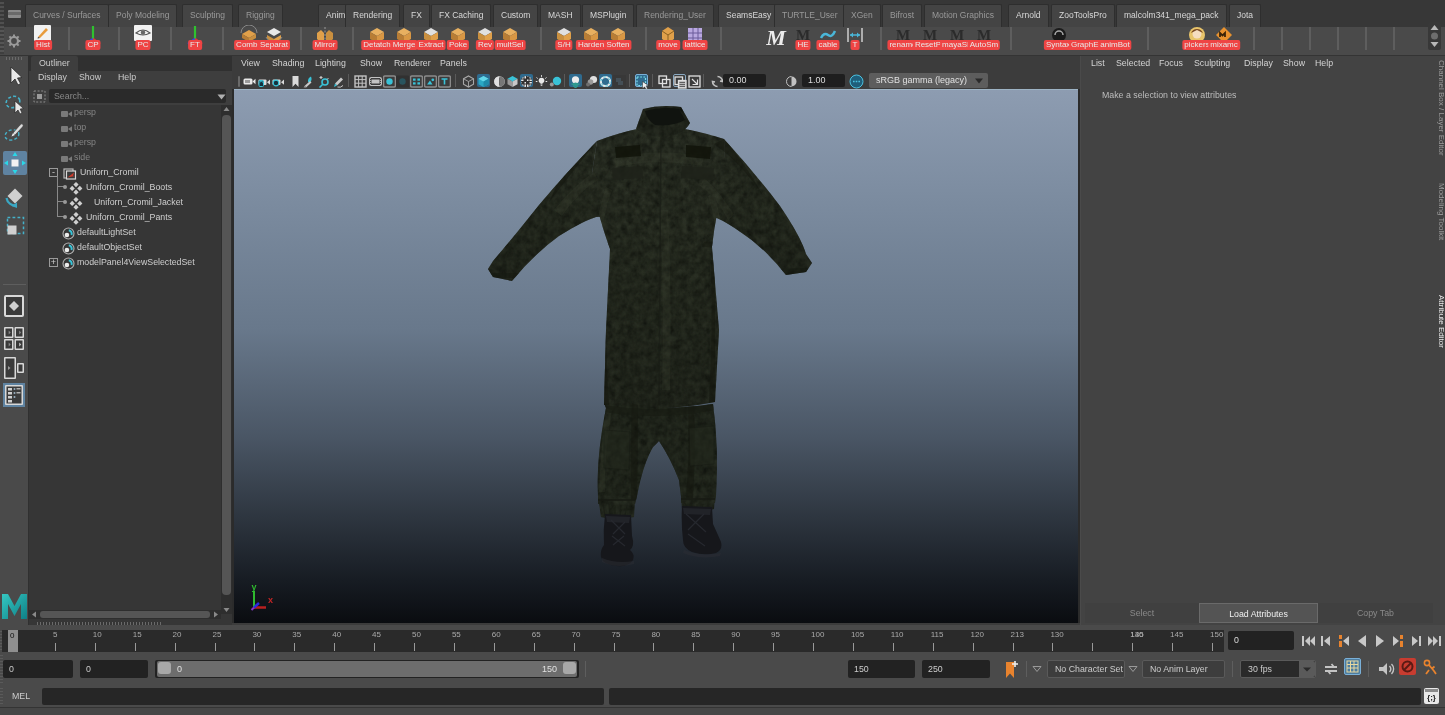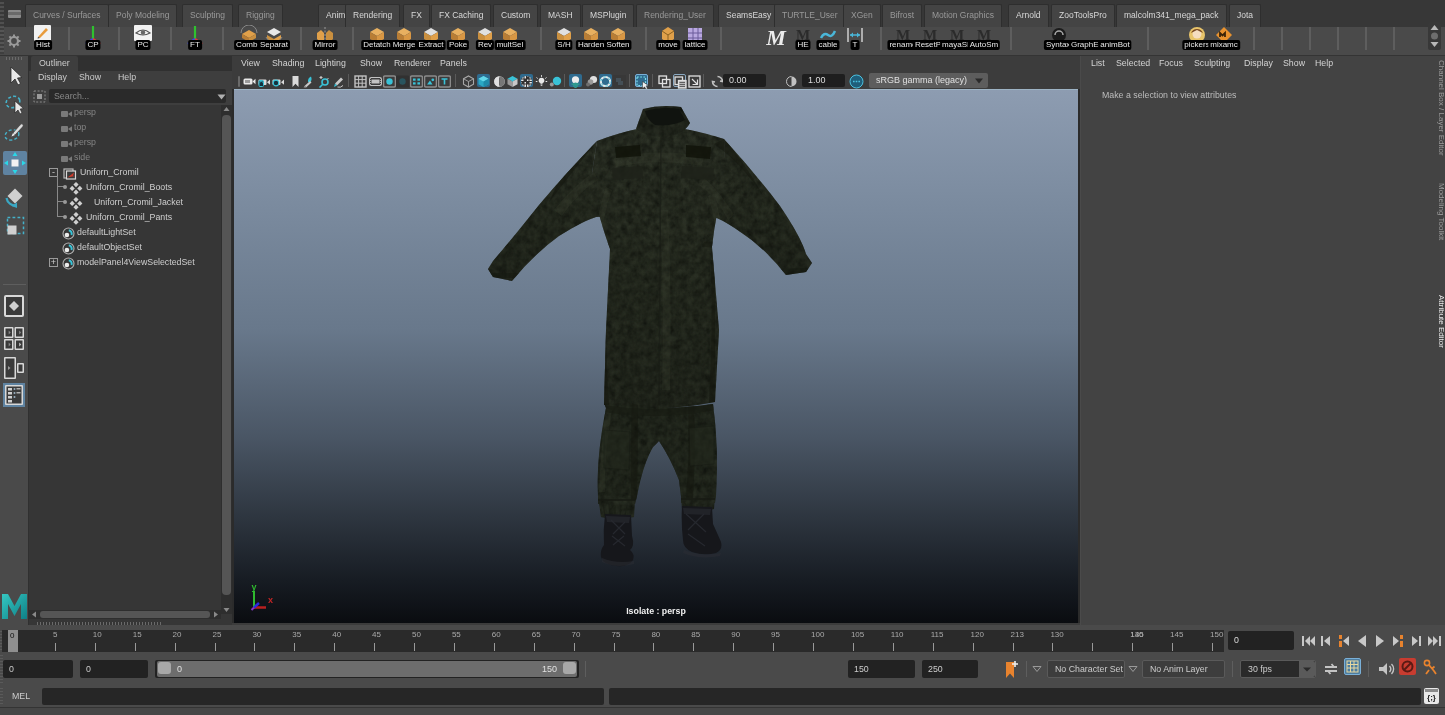--- a/index.html
+++ b/index.html
@@ -10,21 +10,21 @@
 
 #top { position:absolute; left:0; top:0; width:1445px; height:56px; background:#4a4a4a; }
 #tabrow { position:absolute; left:0; top:0; width:1445px; height:27px; background:#373737; }
 .tab { position:absolute; top:4px; height:23px; background:#444444; border:1px solid #2e2e2e;
   border-bottom:none; border-radius:2px 2px 0 0; font-size:8.5px; line-height:21px; padding:0 7px;
   color:#d8d8d8; white-space:nowrap; }
 .tab.dim { color:#999999;text-align:center; }
 #shelfrow { position:absolute; left:0; top:27px; width:1445px; height:29px; background:#4a4a4a; }
 .shsep { position:absolute; top:0px; width:2px; height:23px; background:#5e5e5e; }
 .shelfbtn { position:absolute; top:-3px; width:26px; height:26px; }
-.shelfbtn .lbl { position:absolute; left:50%; transform:translateX(-50%); bottom:0; background:#000000;
+.shelfbtn .lbl { position:absolute; left:50%; transform:translateX(-50%); bottom:0; background:#ef4444;
   color:#e8e8e8; font-size:8px; line-height:10px; padding:0 2px; border-radius:2px; white-space:nowrap; }
 .shelfbtn .ic { position:absolute; left:50%; top:1px; transform:translateX(-50%); width:20px; height:20px; }
 
 
 #toolbox { position:absolute; left:0; top:56px; width:29px; height:569px; background:#4a4a4a; border-right:1px solid #303030; }
 .tool { position:absolute; left:3px; width:24px; height:24px; }
 .tool.hl { background:#5f83a1; border-radius:2px; }
 
 
 #outliner { position:absolute; left:29px; top:56px; width:203px; height:569px; background:#363636; }
@@ -874,34 +874,38 @@
         </g>
       </svg>
       <svg id="axis" style="position:absolute;left:14px;top:492px" width="36" height="30">
         <line x1="6" y1="25" x2="6" y2="9" stroke="#2fba2f" stroke-width="2"></line>
         <text x="6" y="8" fill="#2fba2f" font-size="9" font-weight="bold" text-anchor="middle">y</text>
         <line x1="6" y1="25.5" x2="18" y2="25.5" stroke="#b82020" stroke-width="2.5"></line>
         <text x="20" y="21" fill="#c42525" font-size="9" font-weight="bold">x</text>
         <path d="M6 25.5 L11 21" stroke="#2a2ae0" stroke-width="2.5"></path>
         <path d="M6 25.5 l-2.5 2.5" stroke="#8a35c8" stroke-width="2"></path>
       </svg>
-      <div style="position:absolute;left:0;top:516px;width:844px;text-align:center;color:#f0f0f0;font-size:8.8px;font-weight:bold">Isolate : persp</div>
     </div>
   </div>
   <div id="rpanel">
     <div id="rp-menu">
       <span style="left:10px">List</span>
         <span style="left:35px">Selected</span>
         <span style="left:78px">Focus</span>
       <span style="left:113px">Sculpting</span>
         <span style="left:163px">Display</span>
         <span style="left:202px">Show</span>
       <span style="left:234px">Help</span>
     </div>
     <div id="rp-msg">Make a selection to view attributes</div>
+    <div id="rp-btns">
+      <div class="rpbtn" style="left:4px; width:114px;">Select</div>
+      <div class="rpbtn hl" style="left:118px; width:119px;">Load Attributes</div>
+      <div class="rpbtn" style="left:237px; width:115px;">Copy Tab</div>
+    </div>
   </div>
   <div id="rtabs">
     <div class="rtab" style="top:4px">Channel Box / Layer Editor</div>
     <div class="rtab" style="top:127px">Modeling Toolkit</div>
     <div class="rtab" style="top:239px; color:#e8e8e8">Attribute Editor</div>
   </div>
   <div id="timerow">
     <div style="position:absolute;left:0;top:2px;width:3px;height:20px;background:repeating-linear-gradient(to bottom,#5a5a5a 0 1px,transparent 1px 3px)"></div>
     <div id="ruler">
         <div class="tnum" style="left: 11px;">0</div>
@@ -1005,21 +1009,21 @@
             <path d="M2 3 L7 8 L2 13Z" fill="#c8c8c8"></path>
             <path d="M7 3 L12 8 L7 13Z" fill="#c8c8c8"></path>
             <rect x="13" y="3" width="2" height="10" fill="#c8c8c8"></rect>
           </svg></div>
       </div>
   </div>
   <div id="rangerow">
       <div class="rfield" style="left: 3px; width: 70px;">0</div>
       <div class="rfield" style="left: 80px; width: 68px;">0</div>
       <div class="rfield" style="left: 848px; width: 67px;">150</div>
-      <div class="rfield" style="left: 922px; width: 56px;">250</div>
+      <div class="rfield" style="left: 922px; width: 68px;">250</div>
       <div id="rslider">
         <div id="rsbar"></div>
         <div class="rshandle" style="left:3px"></div>
         <div class="rshandle" style="right:3px"></div>
         <div style="position:absolute;left:22px;top:0;font-size:9px;line-height:18px;color:#e0e0e0">0</div>
         <div style="position:absolute;right:22px;top:0;font-size:9px;line-height:18px;color:#e0e0e0">150</div>
       </div>
       <div class="ddbox" style="left: 1047px; width: 78px;">No Character Set</div>
       <div class="ddbox" style="left: 1142px; width: 83px;">No Anim Layer</div>
       <div class="ddbox" style="left: 1240px; width: 76px; background: rgb(42, 42, 42);">30 fps<div style="position:absolute;right:0;top:0;width:16px;height:16px;background:#5a5a5a;border-radius:0 2px 2px 0"><svg width="16" height="16">

